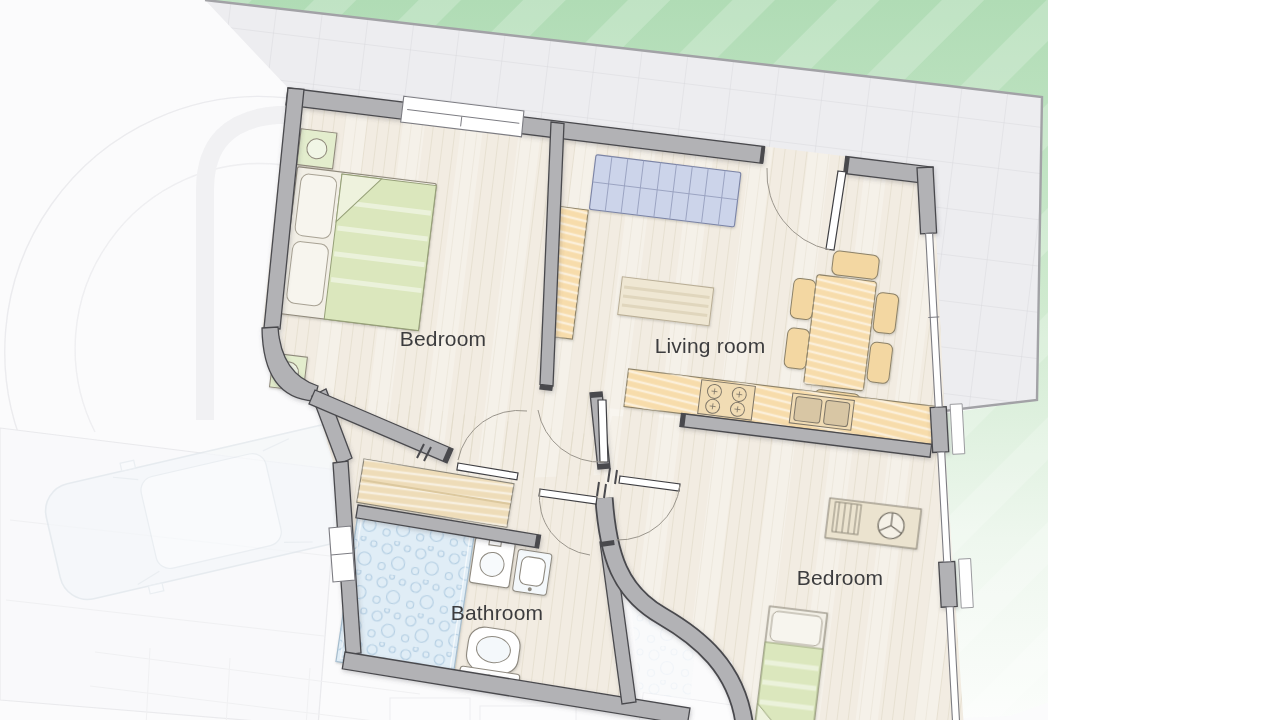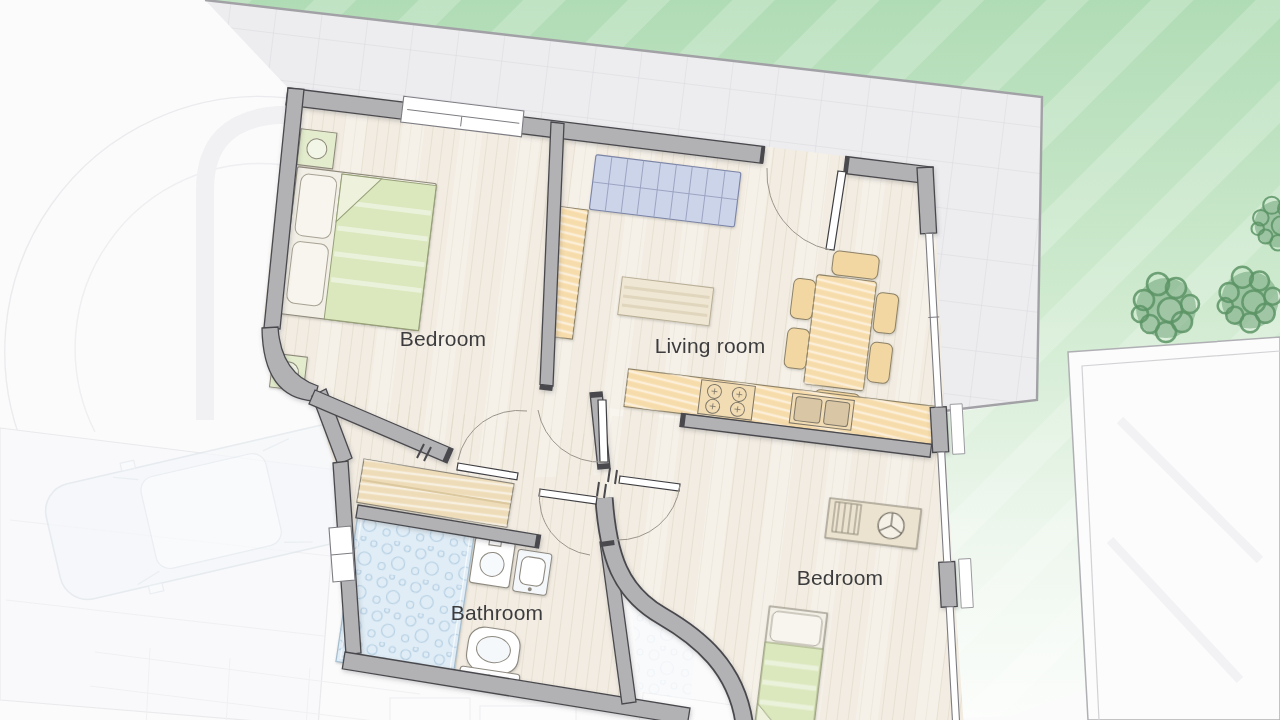--- a/index.html
+++ b/index.html
@@ -1,16 +1,16 @@
 <!DOCTYPE html>
 <html style="--c-background: #fbfbfc; --c-wall-fill: #b2b2b5; --c-wall-edge: #4a4a4e; --c-floor: #f2ece2; --c-floor-line: #e0d8c6; --c-terrace: #ededf0; --c-terrace-grid: #d9d9dd; --c-lawn: #b2ddb6; --c-tree: #5c9465; --c-bed-green: #dbe7bd; --c-counter-orange: #f7dcab; --c-sofa-blue: #ccd4ea; --c-shower-blue: #e0edf6; --c-wood-beige: #eedcb8; --c-label-text: #3c3c3e; --c-door-arc: #9a958c; --c-glass: #ffffff;"><head>
 <meta charset="utf-8">
 <style>
   html,body{margin:0;padding:0;background:#fff;}
-  .stage{width:1280px;height:720px;overflow:hidden;position:relative;background:var(--c-background,#fbfbfc);}
+  .stage{width:1048px;height:720px;overflow:hidden;position:relative;background:var(--c-background,#fbfbfc);}
   svg{display:block;}
   .wall{fill:var(--c-wall-fill);stroke:var(--c-wall-edge);stroke-width:1.3;}
   .wallstroke{fill:none;stroke:var(--c-wall-edge);stroke-width:19;}
   .wallstroke2{fill:none;stroke:var(--c-wall-fill);stroke-width:15.5;}
   .jamb{fill:var(--c-wall-edge);stroke:none;}
   .hash{stroke:var(--c-wall-edge);stroke-width:2;fill:none;}
   .glass{fill:var(--c-glass);stroke:#7c7c82;stroke-width:1.1;}
   .gline{stroke:#7c7c82;stroke-width:1;fill:none;}
   .sill{fill:#fff;stroke:#9a9a9e;stroke-width:1;}
   .floor{fill:var(--c-floor);}

